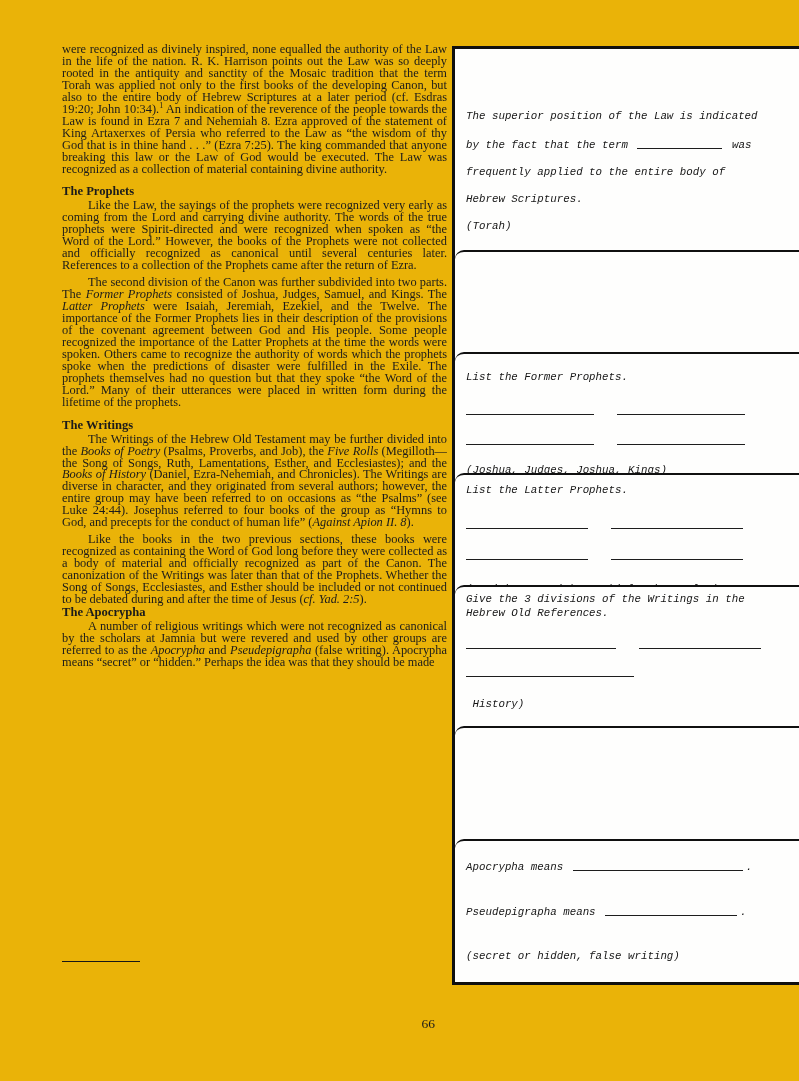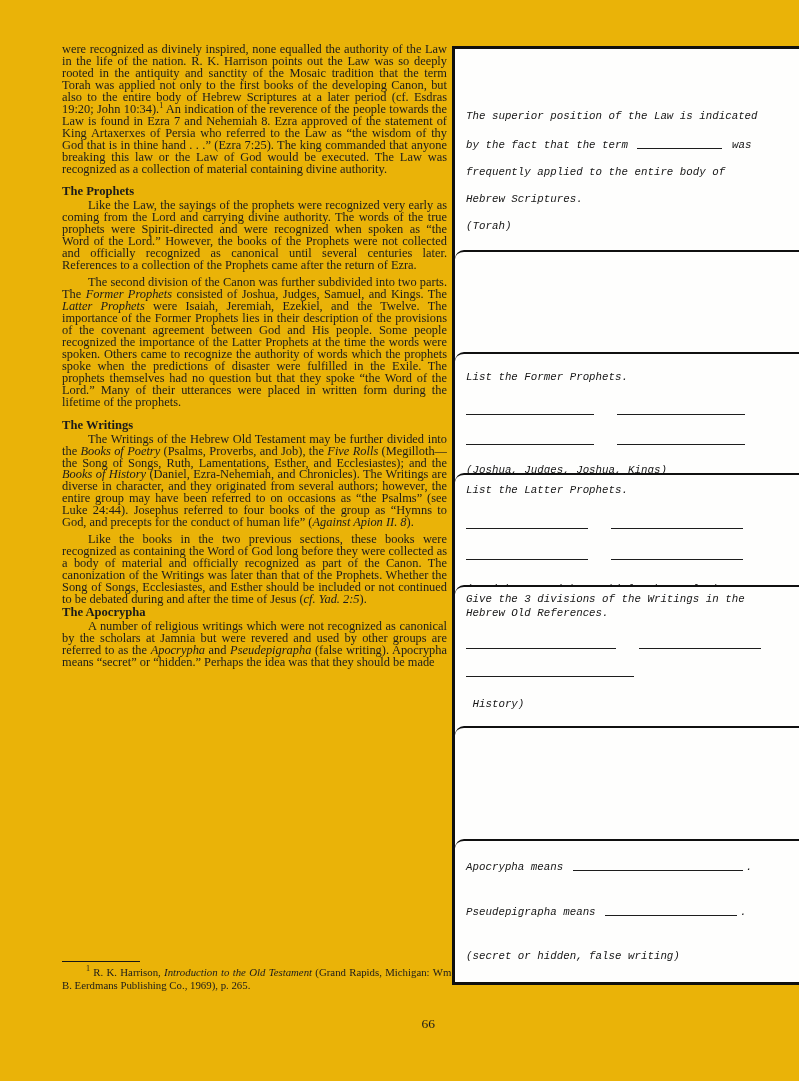--- a/index.html
+++ b/index.html
@@ -159,17 +159,16 @@
       <div class="rc-box"></div>
       <div class="rc-box">
         <div class="tw-line">Apocrypha means <span class="blank" style="width: 170px;"></span>.</div>
         <div class="tw-line">Pseudepigrapha means <span class="blank" style="width: 132px;"></span>.</div>
         <div class="tw-line answer">(secret or hidden, false writing)</div>
       </div>
     </div>
 
   <div class="footnote">
     <div class="footnote-rule"></div>
-    <p><sup>1</sup> R. K. Harrison, <i>Introduction to the Old Testament</i> (Grand Rapids, Michigan: Wm. B. Eerdmans Publishing Co., 1969), p. 265.</p>
   </div>
 
   <div class="page-number">66</div>
 </div>
 
 </body></html>

